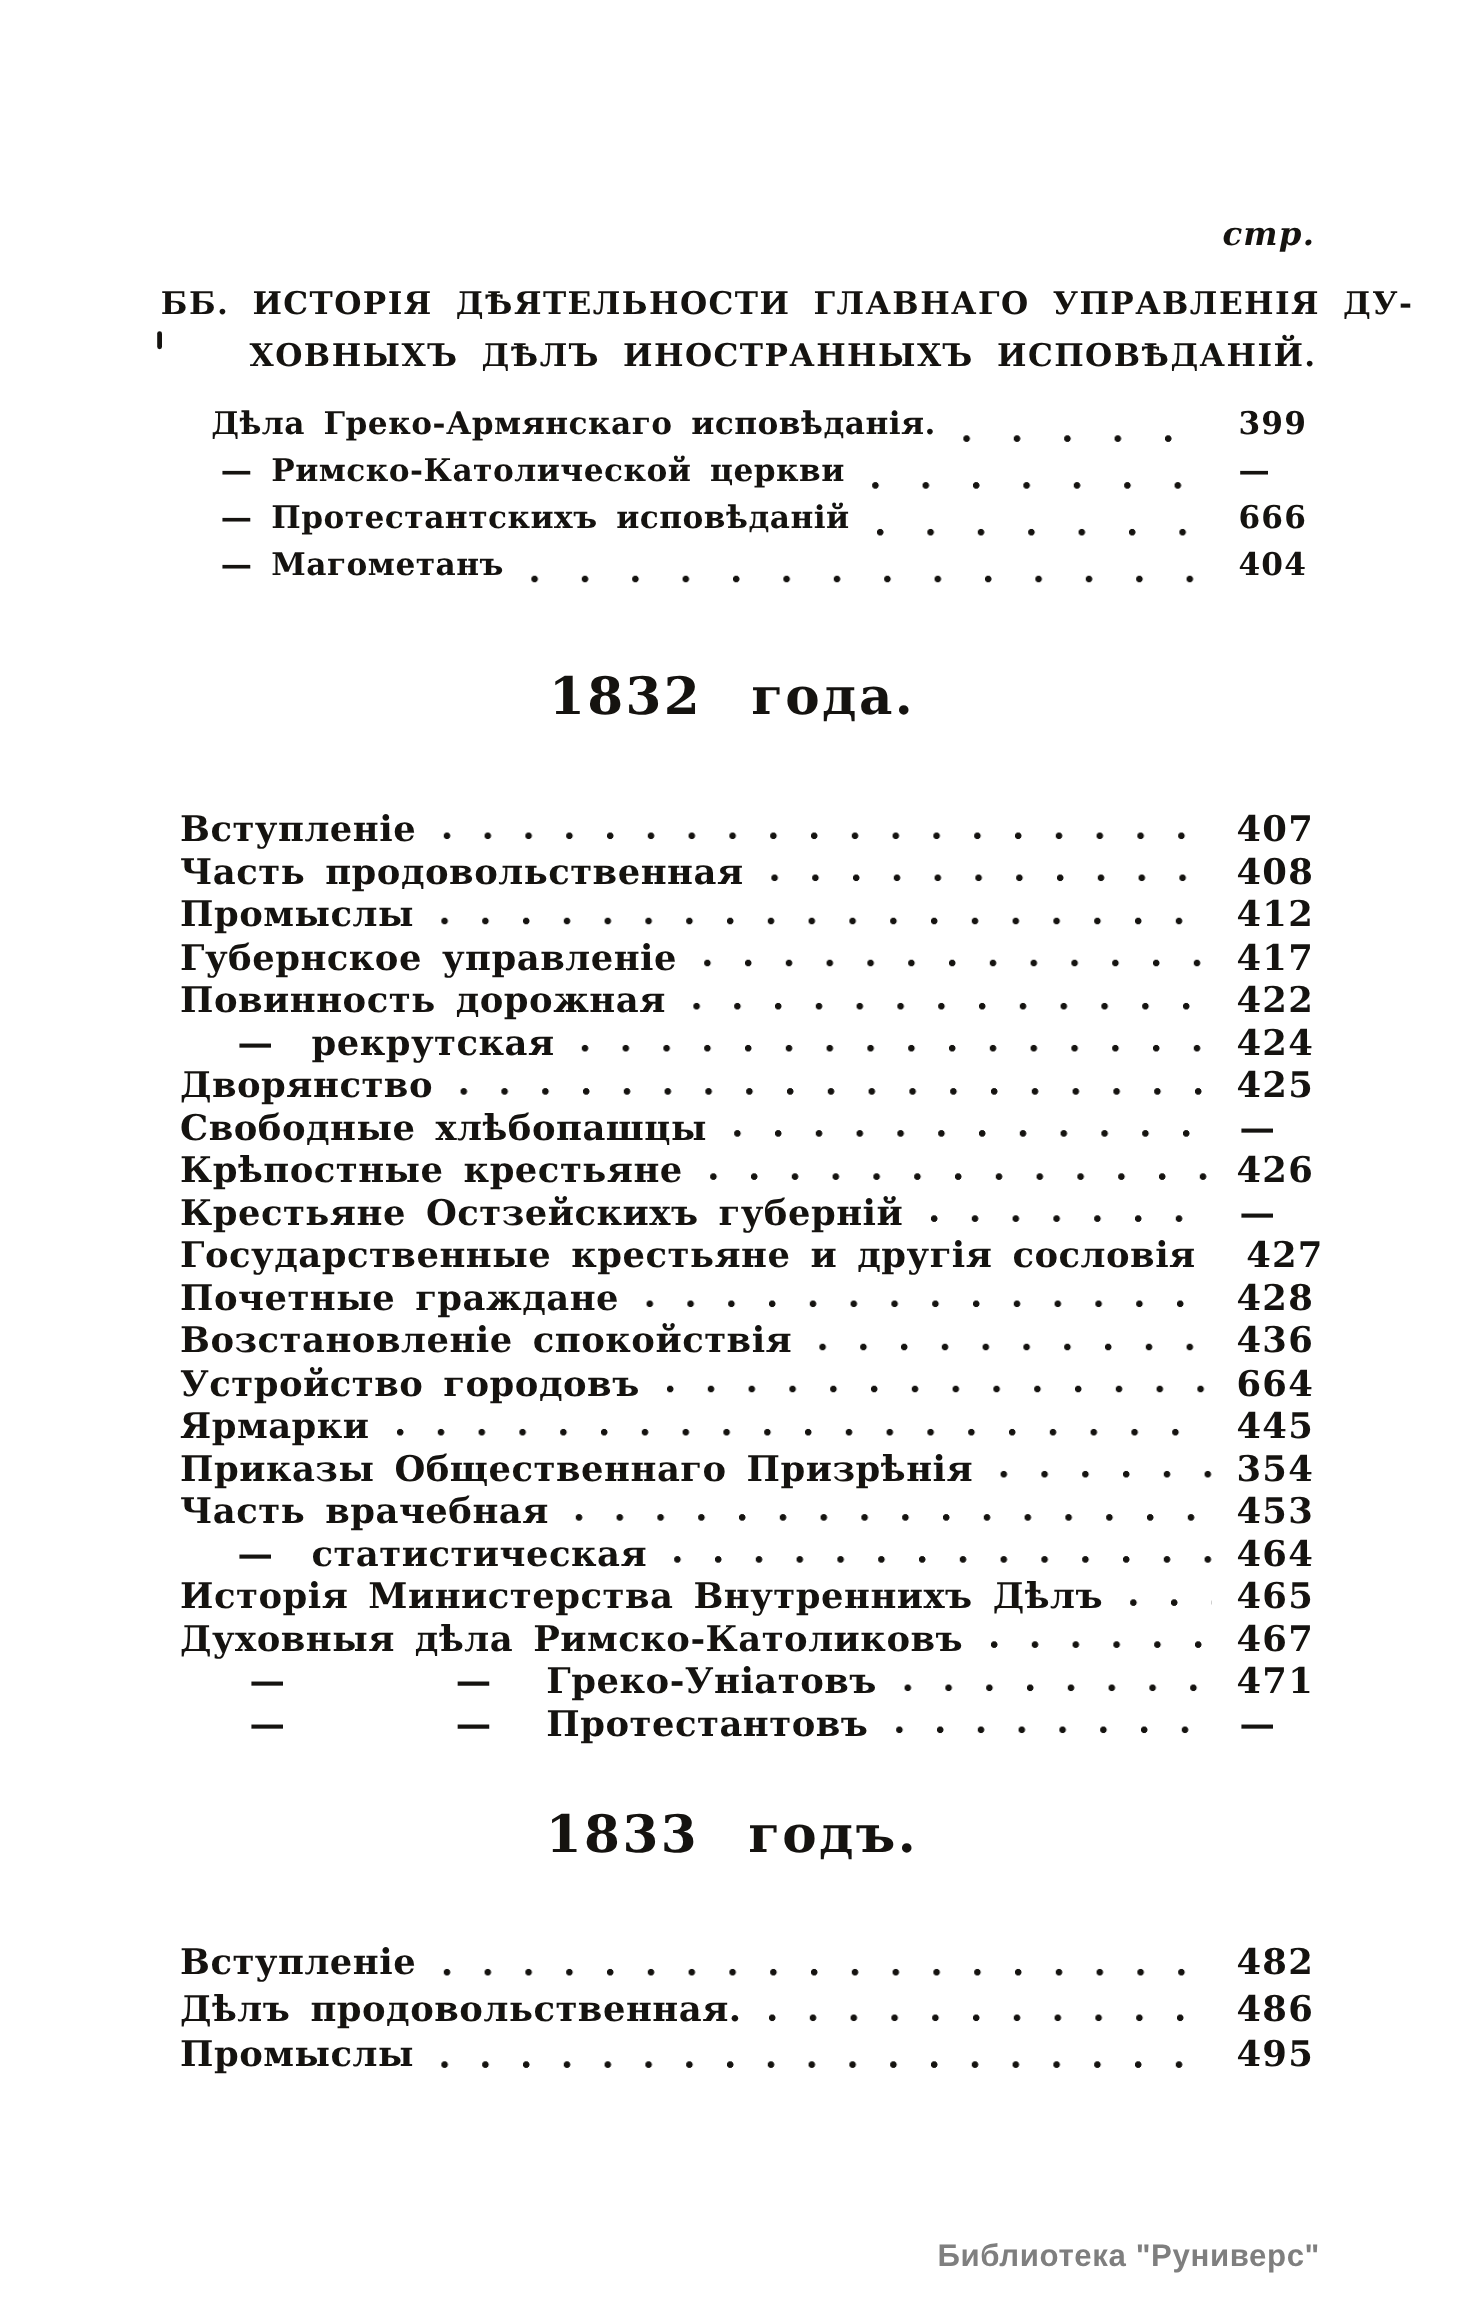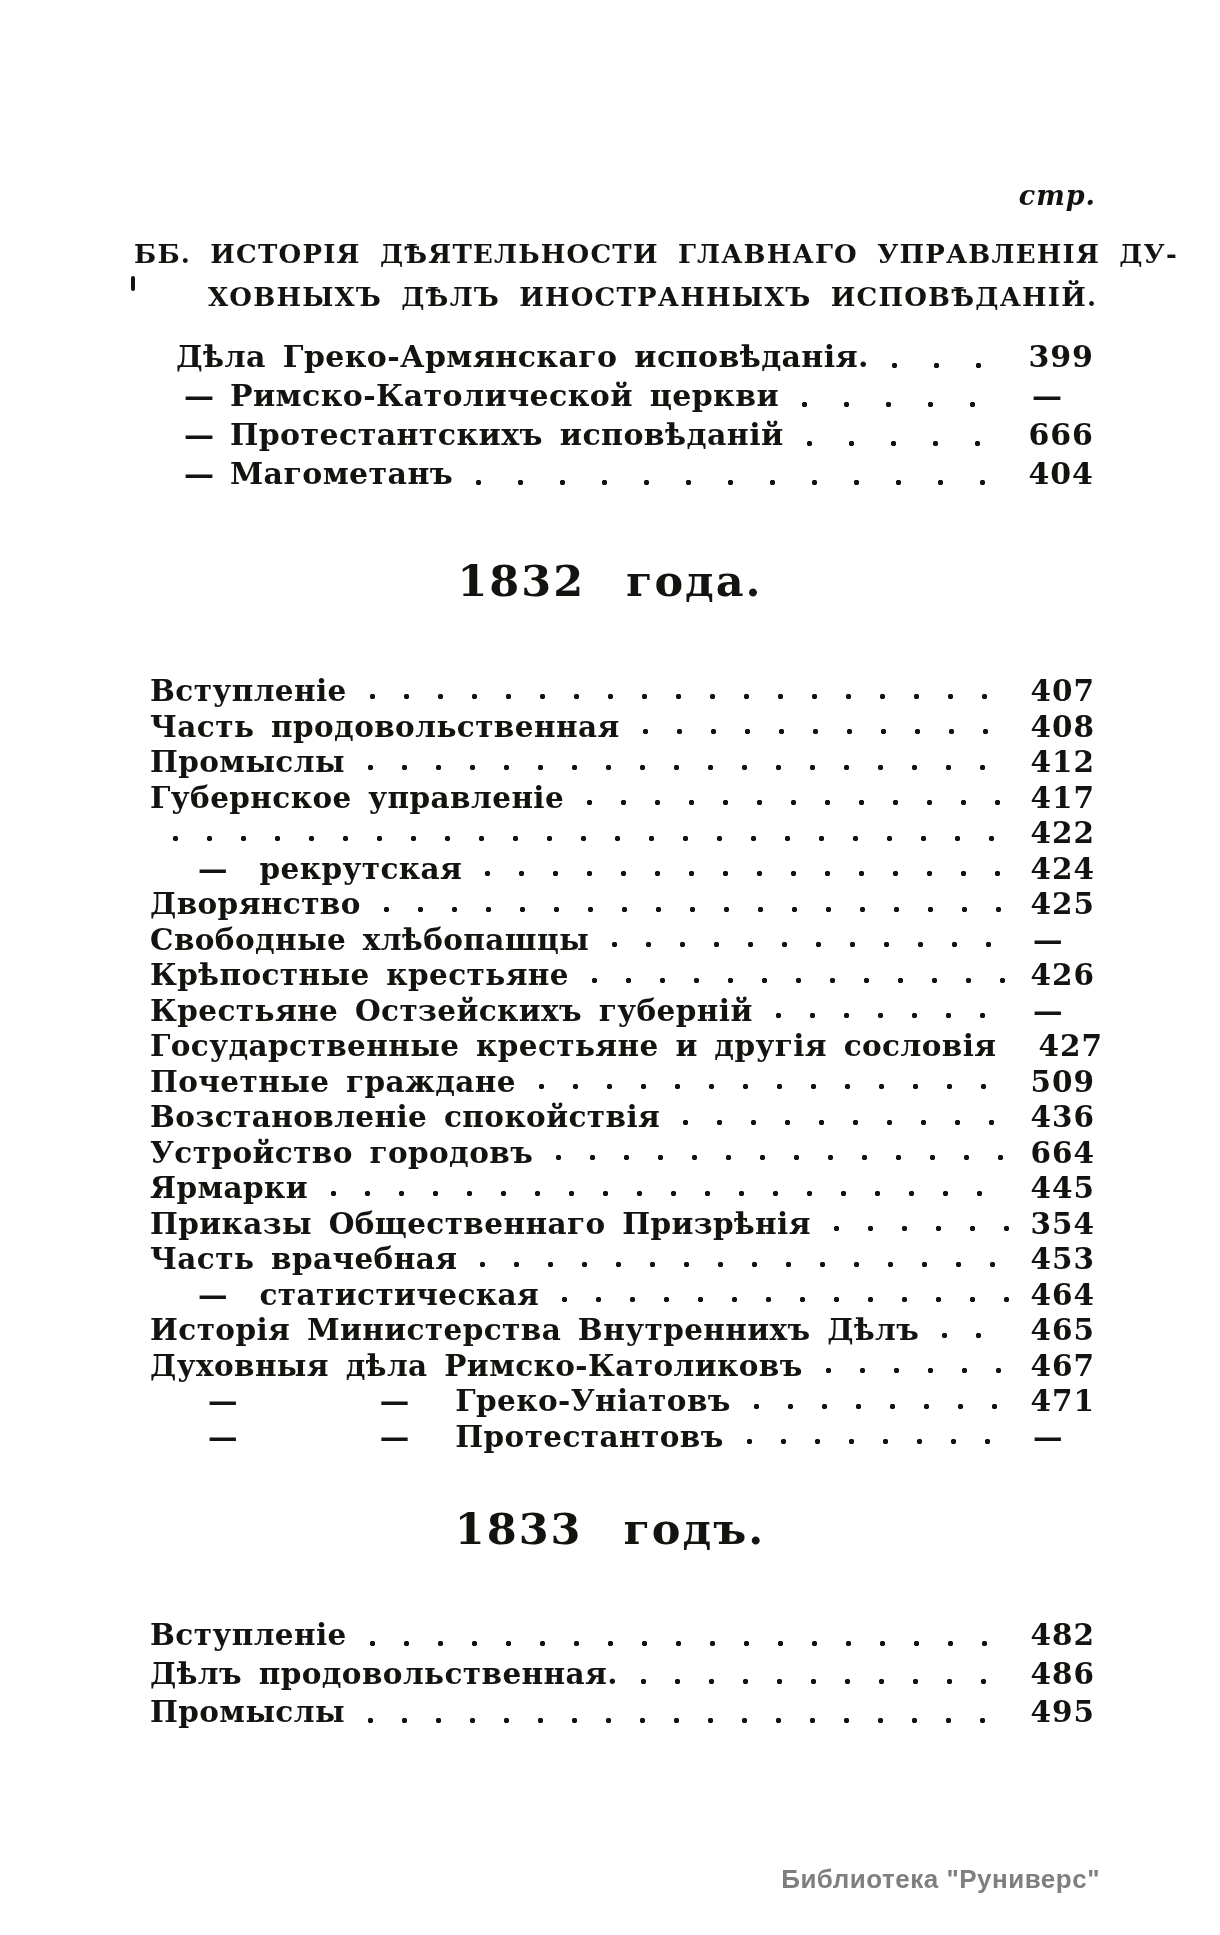--- a/index.html
+++ b/index.html
@@ -80,21 +80,21 @@
     background-repeat: repeat-x;
     background-position: left center;
   }
   .toc-prefix { display: inline-block; }
 
   
   .toc-preface {
     left: 176px;
     top: 339px;
     width: 918px;
-    font-size: 30px;
+    font-size: 26px;
   }
   .toc-preface .toc-row { height: 39px; }
   .toc-preface .leader { background-size: 42px 7px; }
   .toc-preface .toc-row[data-level="1"] .toc-prefix {
     padding-left: 8px;
     padding-right: 16px;
   }
 
   
   .year-heading {
@@ -213,20 +213,21 @@
         <span class="toc-page">412</span>
       </div>
       <div class="toc-row" data-level="0">
 
         <span class="toc-label">Губернское управленіе</span>
         <span class="leader"></span>
         <span class="toc-page">417</span>
       </div>
       <div class="toc-row" data-level="0">
 
+        <span class="toc-label">Повинность дорожная</span>
         <span class="leader"></span>
         <span class="toc-page">422</span>
       </div>
       <div class="toc-row" data-level="1">
         <span class="toc-prefix">—</span>
         <span class="toc-label">рекрутская</span>
         <span class="leader"></span>
         <span class="toc-page">424</span>
       </div>
       <div class="toc-row" data-level="0">
@@ -256,21 +257,21 @@
       <div class="toc-row" data-level="0">
 
         <span class="toc-label">Государственные крестьяне и другія сословія</span>
         <span class="leader"></span>
         <span class="toc-page">427</span>
       </div>
       <div class="toc-row" data-level="0">
 
         <span class="toc-label">Почетные граждане</span>
         <span class="leader"></span>
-        <span class="toc-page">509</span>
+        <span class="toc-page">428</span>
       </div>
       <div class="toc-row" data-level="0">
 
         <span class="toc-label">Возстановленіе спокойствія</span>
         <span class="leader"></span>
         <span class="toc-page">436</span>
       </div>
       <div class="toc-row" data-level="0">
 
         <span class="toc-label">Устройство городовъ</span>

